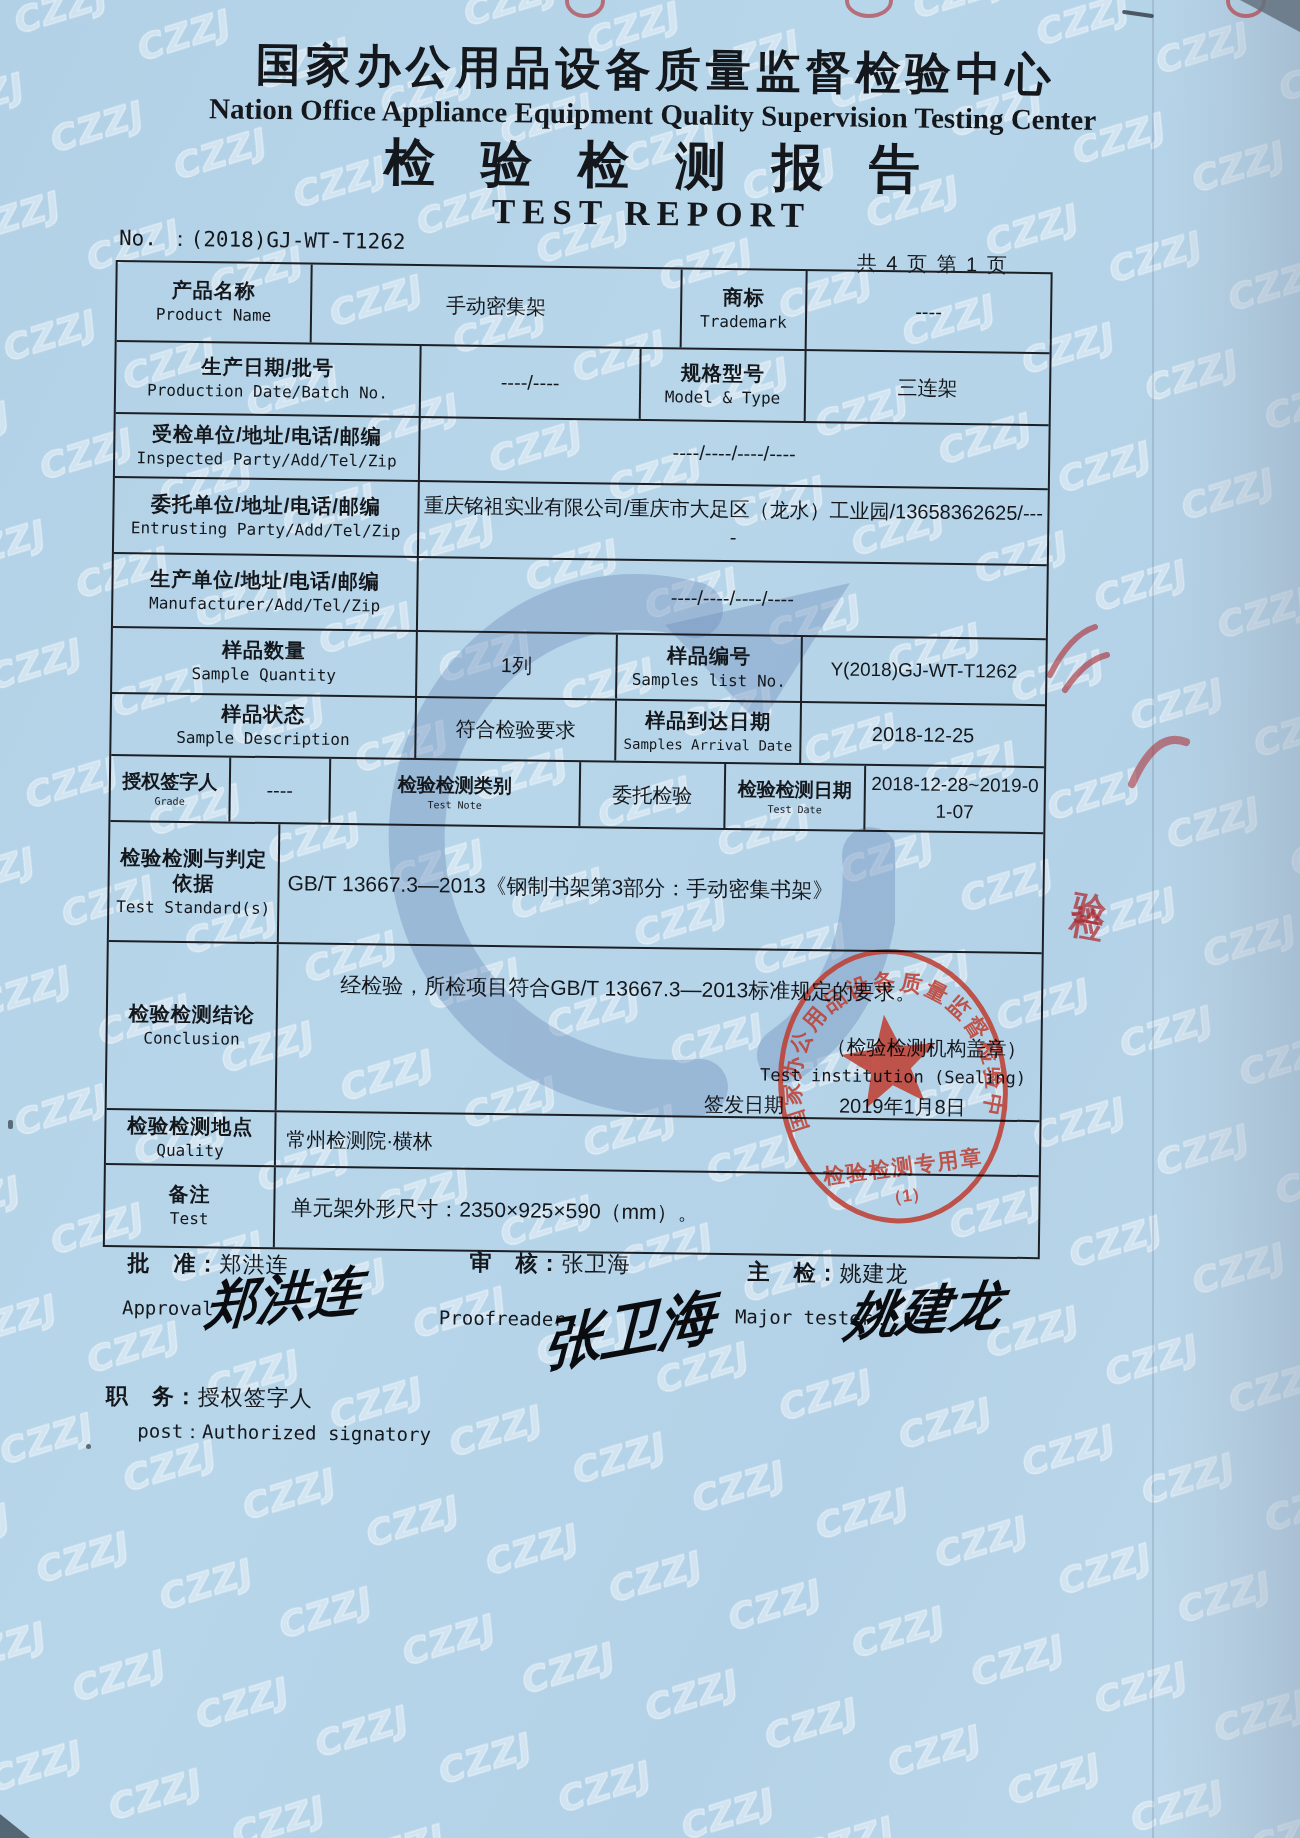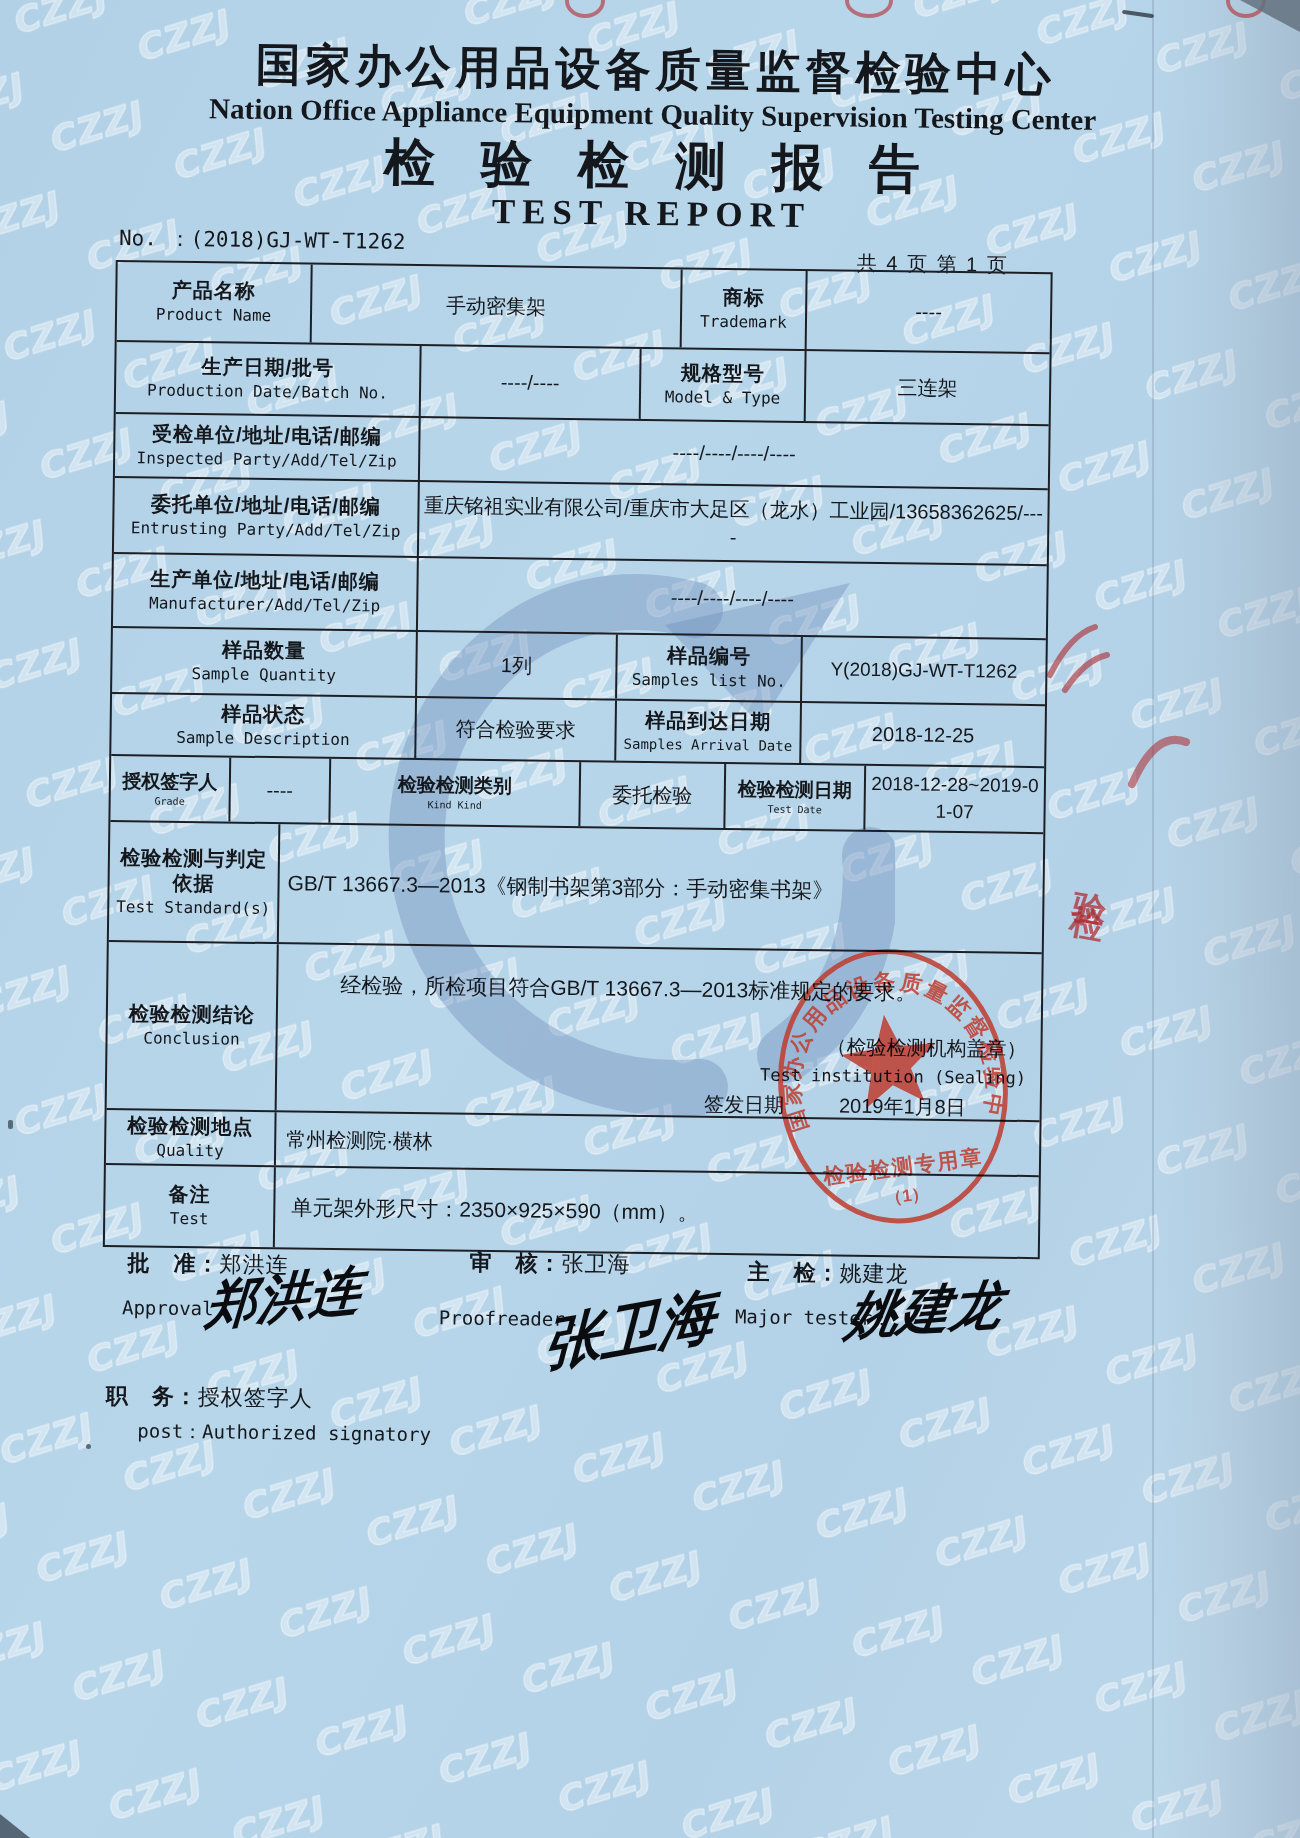--- a/index.html
+++ b/index.html
@@ -188,21 +188,21 @@
       <div class="trow sm" style="height:66px;">
         <div class="tc" style="width:120px;">
           <div class="lcn">授权签字人</div>
           <div class="len">Grade</div>
         </div>
         <div class="tc" style="width:100px;">
           <div class="val">----</div>
         </div>
         <div class="tc" style="width:250px;">
           <div class="lcn">检验检测类别</div>
-          <div class="len">Kind Kind</div>
+          <div class="len">Test Note</div>
         </div>
         <div class="tc" style="width:145px;">
           <div class="val">委托检验</div>
         </div>
         <div class="tc" style="width:140px;">
           <div class="lcn">检验检测日期</div>
           <div class="len">Test Date</div>
         </div>
         <div class="tc" style="flex:1;">
           <div class="val wrapdate">2018-12-28~2019-01-07</div>

